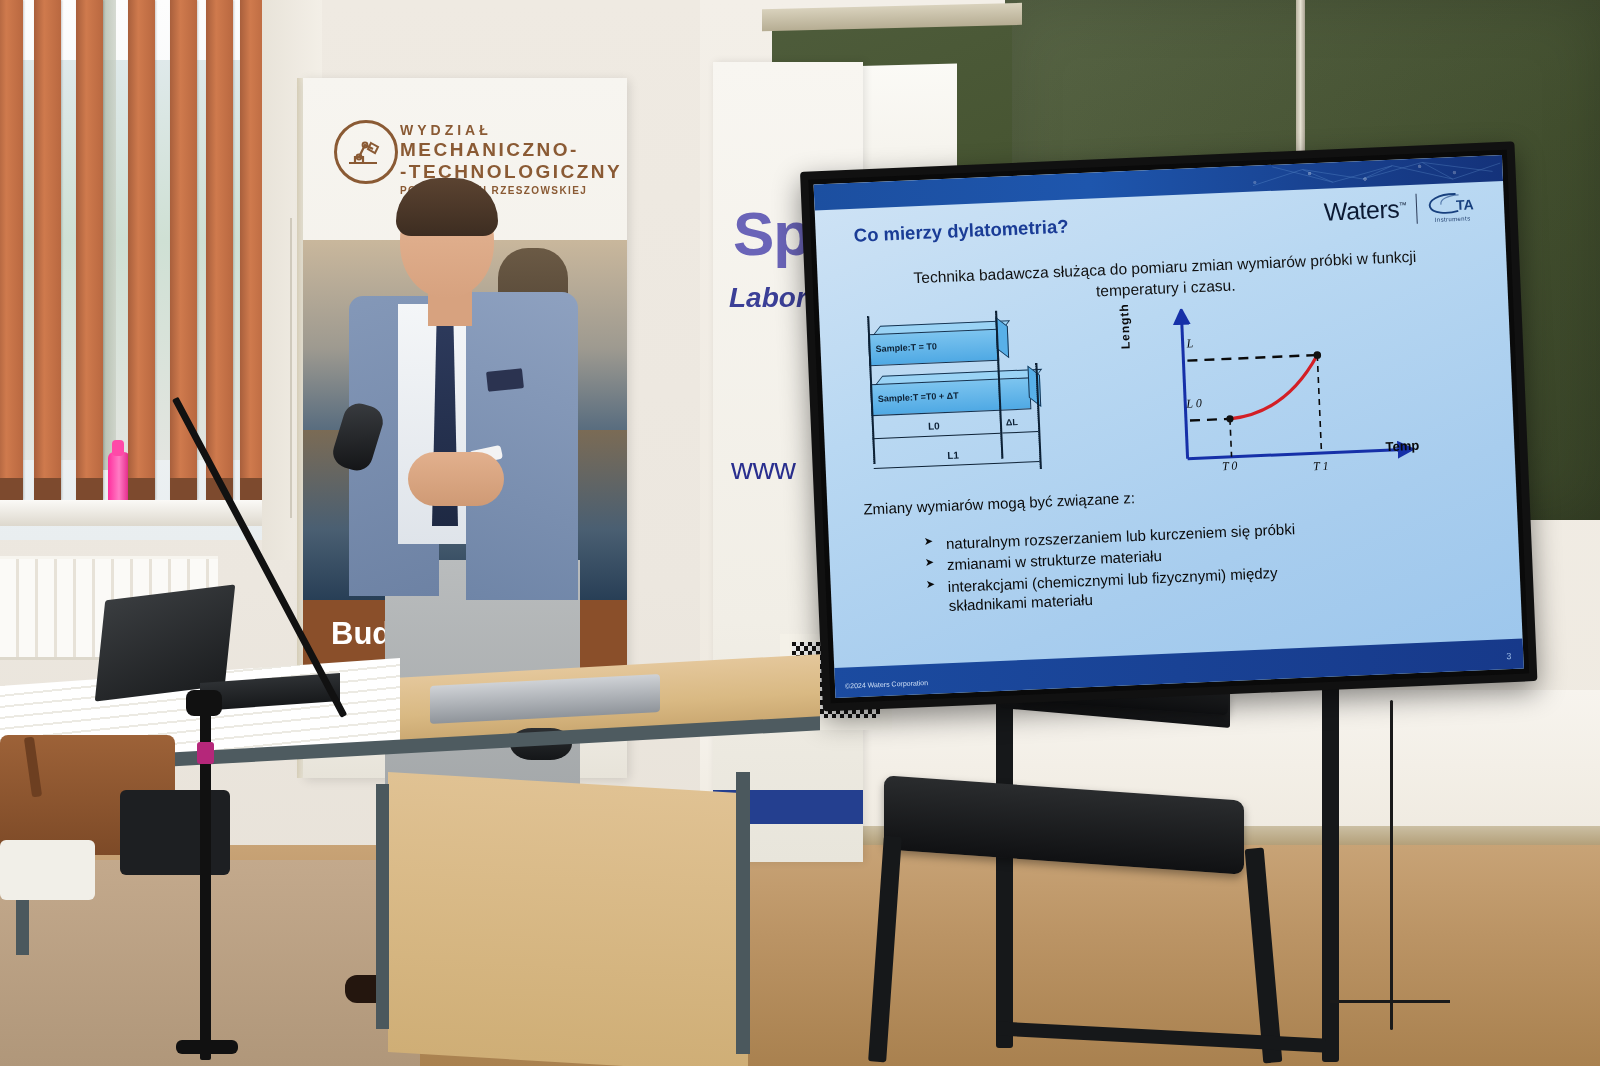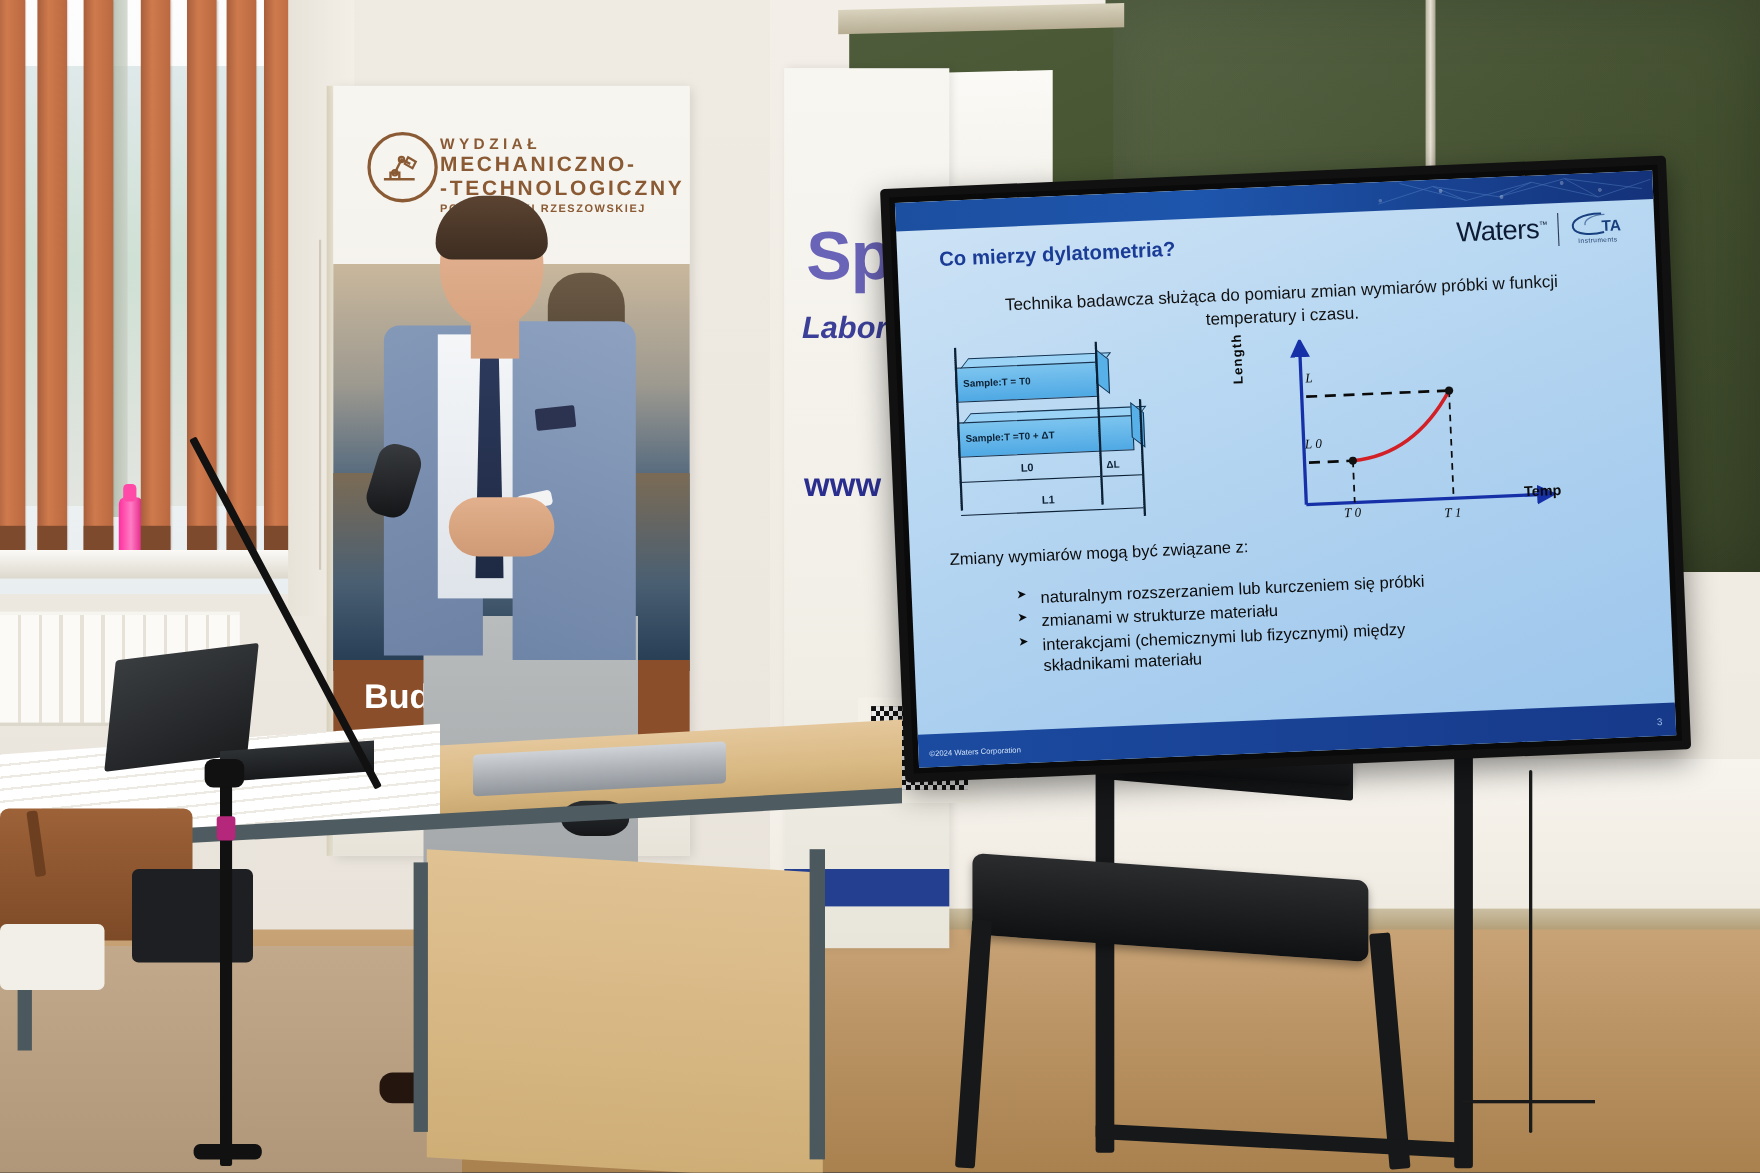--- a/index.html
+++ b/index.html
@@ -96,22 +96,22 @@
         background:linear-gradient(180deg,#f4f1ea,#e7e3d9);}
 
   
   .banner2{position:absolute;left:713px;top:62px;width:150px;height:800px;
         background:linear-gradient(180deg,#f8f6f1 0%,#f1eee6 70%,#e8e5db 100%);
         box-shadow:2px 0 8px rgba(0,0,0,.10);}
   .b2-spe{position:absolute;left:733px;top:198px;color:#6a64b8;
         font-size:62px;font-weight:800;letter-spacing:-1px;}
   .b2-lab{position:absolute;left:729px;top:282px;color:#3b3f97;
         font-size:28px;font-weight:700;font-style:italic;}
-  .b2-www{position:absolute;left:731px;top:425px;color:#2a2f8f;
-        font-size:30px;font-weight:700;}
+  .b2-www{position:absolute;left:731px;top:452px;color:#2a2f8f;
+        font-size:30px;font-weight:400;}
   .b2-blue{position:absolute;left:713px;top:790px;width:150px;height:34px;
         background:#243f8f;}
 
   
   .qr{position:absolute;left:792px;top:642px;width:88px;height:76px;
       background:
         repeating-linear-gradient(90deg,#111 0 4px,#fff 4px 8px),
         repeating-linear-gradient(0deg,#111 0 4px,#fff 4px 9px);
       background-blend-mode:difference;opacity:.92;}
   .qr-paper{position:absolute;left:780px;top:634px;width:112px;height:96px;

